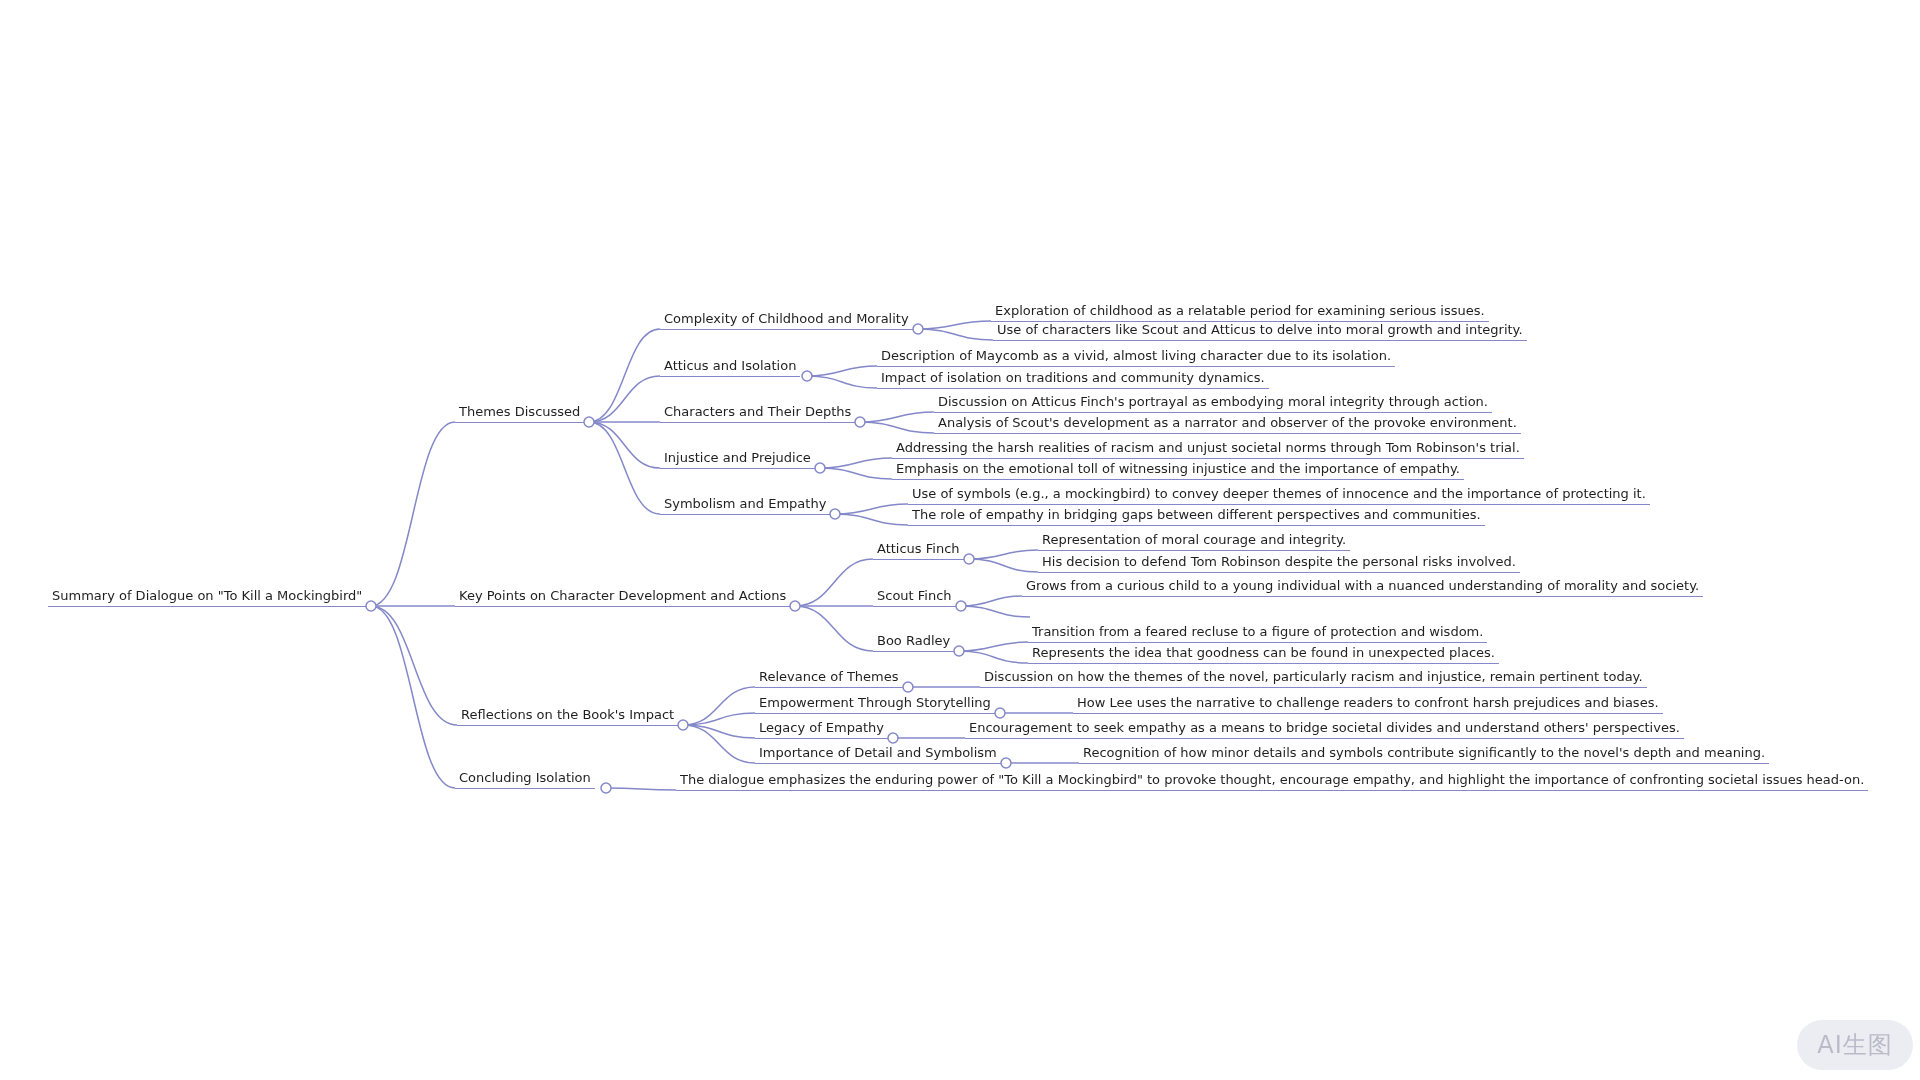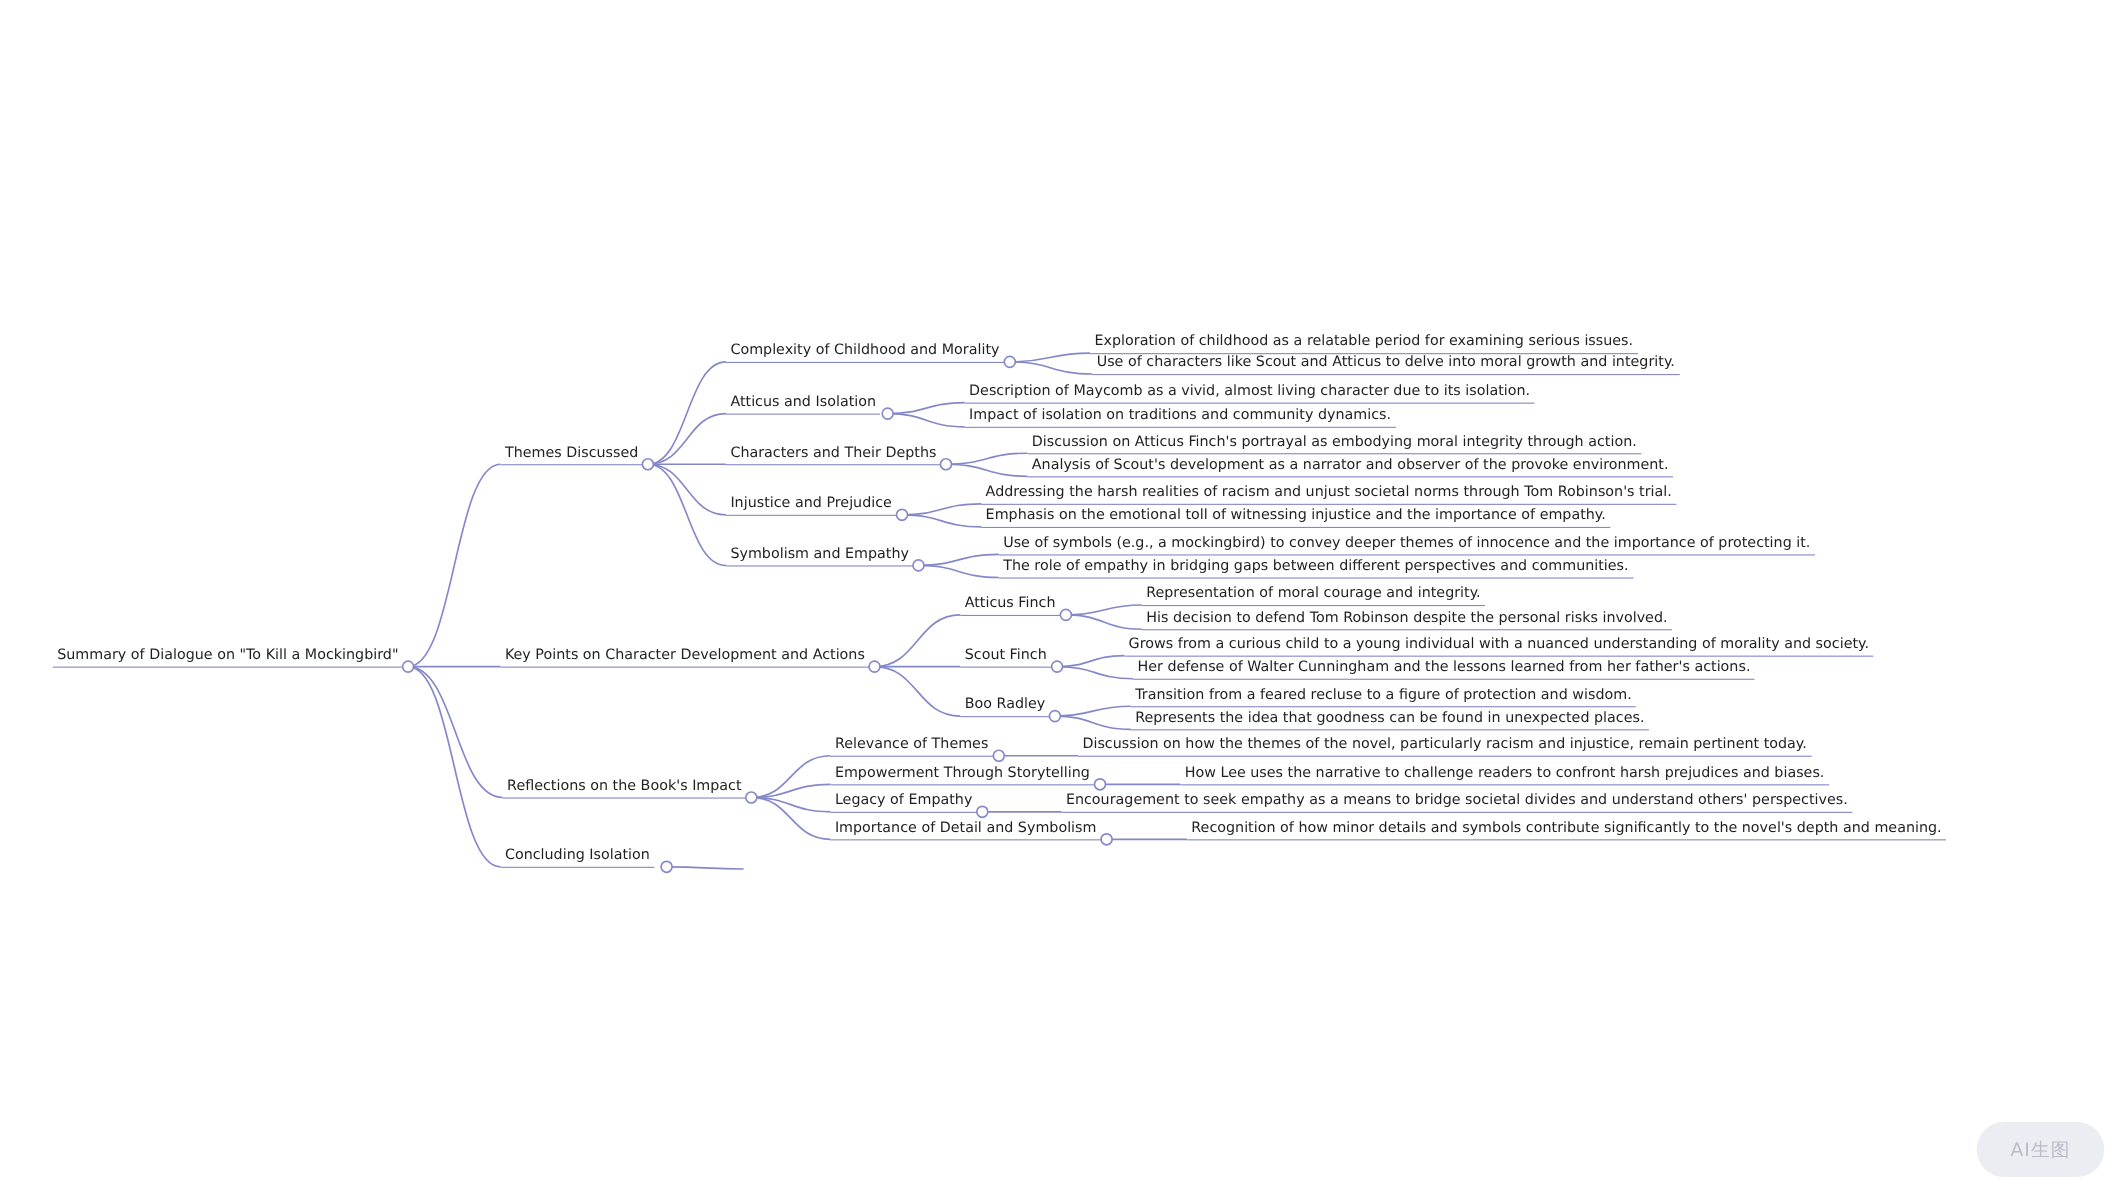--- a/index.html
+++ b/index.html
@@ -14,21 +14,21 @@
     position:absolute;
     font-size:13px;line-height:17px;white-space:nowrap;
     color:var(--text,#1f1f1f);
     padding:0 4px 2px 4px;
     border-bottom:1.5px solid var(--edge,#8488c8);
   }
   .watermark{
     position:absolute;left:1797px;top:1020px;width:116px;height:50px;
     border-radius:25px;display:flex;align-items:center;justify-content:center;
     background:var(--wmbg,#ecedf2);color:var(--wmtx,#b9bcc8);
-    font-size:17px;letter-spacing:1px;
+    font-size:24px;letter-spacing:1px;
   }
 </style>
 </head>
 <body>
 
 <div class="canvas">
   <svg id="edges" xmlns="http://www.w3.org/2000/svg">
       <path d="M 371 606 C 413 606 413 422 455 422" fill="none" stroke="#8488c8" stroke-width="1.5"></path>
       <path d="M 371 606 C 413 606 413 606 455 606" fill="none" stroke="#8488c8" stroke-width="1.5"></path>
       <path d="M 371 606 C 414 606 414 725 457 725" fill="none" stroke="#8488c8" stroke-width="1.5"></path>
@@ -111,33 +111,33 @@
   <div class="node" id="c04" style="left:660px;top:495px">Symbolism and Empathy</div>
   <div class="node" id="l040" style="left:908px;top:485px">Use of symbols (e.g., a mockingbird) to convey deeper themes of innocence and the importance of protecting it.</div>
   <div class="node" id="l041" style="left:908px;top:506px">The role of empathy in bridging gaps between different perspectives and communities.</div>
 
   <div class="node" id="c10" style="left:873px;top:540px">Atticus Finch</div>
   <div class="node" id="l100" style="left:1038px;top:531px">Representation of moral courage and integrity.</div>
   <div class="node" id="l101" style="left:1038px;top:553px">His decision to defend Tom Robinson despite the personal risks involved.</div>
 
   <div class="node" id="c11" style="left:873px;top:587px">Scout Finch</div>
   <div class="node" id="l110" style="left:1022px;top:577px">Grows from a curious child to a young individual with a nuanced understanding of morality and society.</div>
-  <div class="node" id="l111" style="left:1030px;top:598px">Her defense of Walter Cunningham and the lessons learned from her father's actions.</div>
 
   <div class="node" id="c12" style="left:873px;top:632px">Boo Radley</div>
   <div class="node" id="l120" style="left:1028px;top:623px">Transition from a feared recluse to a figure of protection and wisdom.</div>
   <div class="node" id="l121" style="left:1028px;top:644px">Represents the idea that goodness can be found in unexpected places.</div>
 
   <div class="node" id="c20" style="left:755px;top:668px">Relevance of Themes</div>
   <div class="node" id="l200" style="left:980px;top:668px">Discussion on how the themes of the novel, particularly racism and injustice, remain pertinent today.</div>
 
   <div class="node" id="c21" style="left:755px;top:694px">Empowerment Through Storytelling</div>
   <div class="node" id="l210" style="left:1073px;top:694px">How Lee uses the narrative to challenge readers to confront harsh prejudices and biases.</div>
 
   <div class="node" id="c22" style="left:755px;top:719px">Legacy of Empathy</div>
   <div class="node" id="l220" style="left:965px;top:719px">Encouragement to seek empathy as a means to bridge societal divides and understand others' perspectives.</div>
 
   <div class="node" id="c23" style="left:755px;top:744px">Importance of Detail and Symbolism</div>
   <div class="node" id="l230" style="left:1079px;top:744px">Recognition of how minor details and symbols contribute significantly to the novel's depth and meaning.</div>
 
+  <div class="node" id="l300" style="left:676px;top:771px">The dialogue emphasizes the enduring power of "To Kill a Mockingbird" to provoke thought, encourage empathy, and highlight the importance of confronting societal issues head-on.</div>
 
   <div class="watermark">AI生图</div>
 </div>
 
 </body></html>

